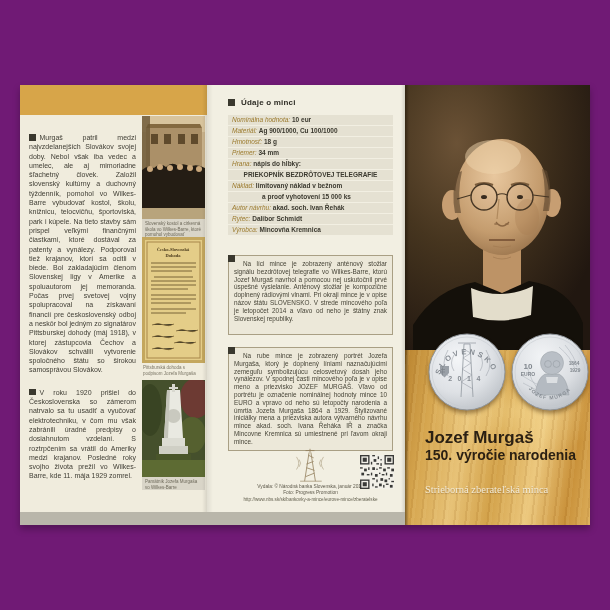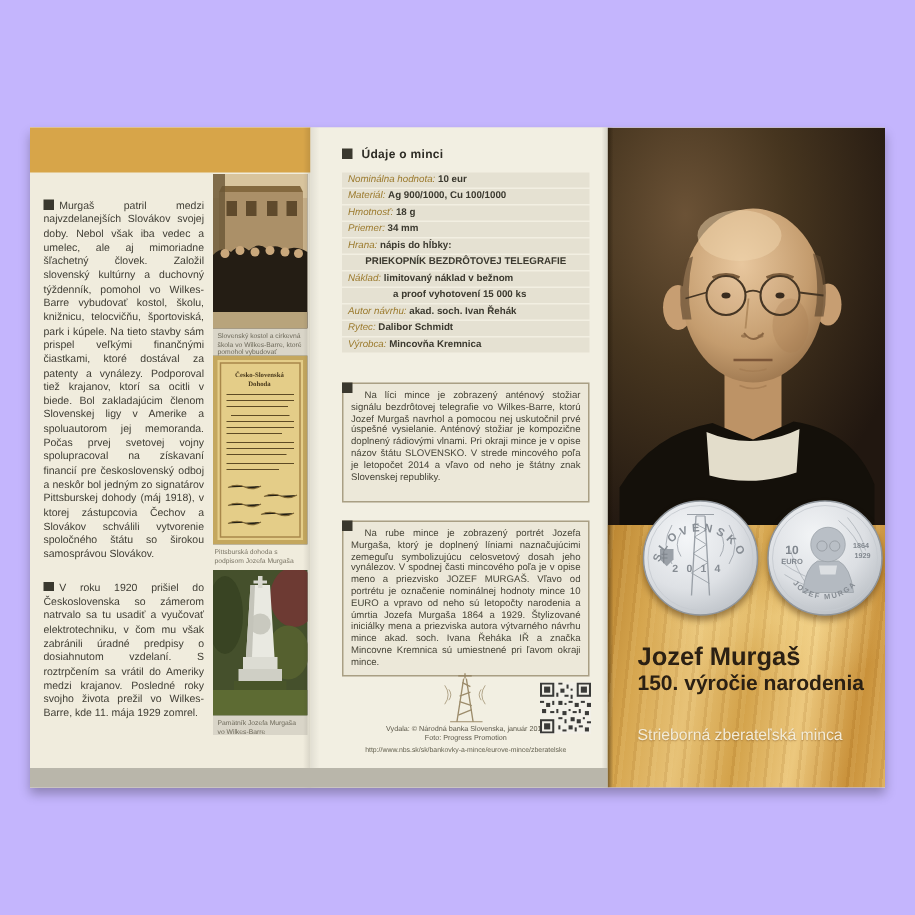--- a/index.html
+++ b/index.html
@@ -1,17 +1,17 @@
 <!DOCTYPE html>
 <html><head>
 <meta charset="utf-8">
 <style>
   * { margin:0; padding:0; box-sizing:border-box; }
   body { width:610px; height:610px; background:#ffffff; font-family:"Liberation Sans", sans-serif; position:relative; overflow:hidden; }
-  .page { position:absolute; inset:0; background:#c4b5fd; }
+  .page { position:absolute; inset:0; background:#701a75; }
   .brochure { position:absolute; left:20px; top:85px; width:570px; height:440px; box-shadow:0 4px 7px rgba(0,0,0,0.28); background:var(--panel_cream,#f0ecdd); }
 
   
   .panel-left { position:absolute; left:0; top:0; width:187px; height:440px; background:var(--panel_cream,#f0ecdd); }
   .panel-left::after { content:""; position:absolute; right:0; top:0; width:5px; height:100%;
     background:linear-gradient(to left, rgba(0,0,0,0.10), transparent); }
   .gold-band { position:absolute; left:0; top:0; width:100%; height:30px; background:var(--gold_band,#d7a549); }
   .left-text { position:absolute; left:9px; top:48px; width:107px; }
   .body-text { font-size:7px; line-height:9.3px; color:var(--text_dark,#3f3d34); text-align:justify; }
   .body-text + .body-text { margin-top:13px; }
@@ -73,21 +73,21 @@
       radial-gradient(120px 70px at 60% 35%, rgba(255,230,160,0.45), transparent 70%),
       linear-gradient(100deg, #b9832f 0%, #d6a64f 16%, #e7c277 34%, #d3a24a 52%, #ecc87e 70%, #c9913a 88%, #dcae5b 100%);
   }
   .coin { position:absolute; width:78px; height:78px; top:248px; z-index:5; filter:drop-shadow(0 3px 2px rgba(60,30,0,0.45)); }
   .coin-obverse { left:23px; }
   .coin-reverse { left:106px; }
   .title-block { position:absolute; left:20px; top:343px; z-index:6; }
   .page-title { font-size:17px; font-weight:bold; color:var(--title_brown,#2b2013); line-height:19px; }
   .page-subtitle { font-size:14px; font-weight:bold; color:var(--title_brown,#2b2013); line-height:16px; }
   .page-tagline { position:absolute; left:20px; top:399px; z-index:6; font-size:10.5px; color:var(--tagline_cream,#f3ecd8);
-    text-shadow:0 1px 1px rgba(80,40,0,0.35); }
+    text-shadow:0 1px 1px rgba(80,40,0,0.35);font-family:Liberation Serif, serif; }
 </style>
 </head>
 <body style="--gold_band: #d7a549; --panel_cream: #f0ecdd; --mid_cream: #f2efe2; --table_stripe: #e5e1d2; --label_gold: #9c7b2e; --text_dark: #3f3d34; --gray_strip: #b9b6aa; --title_brown: #2b2013; --tagline_cream: #f3ecd8;">
 
 <div class="page">
   <div class="brochure">
 
     <div class="panel-left">
       <div class="gold-band"></div>
       <div class="left-text">

